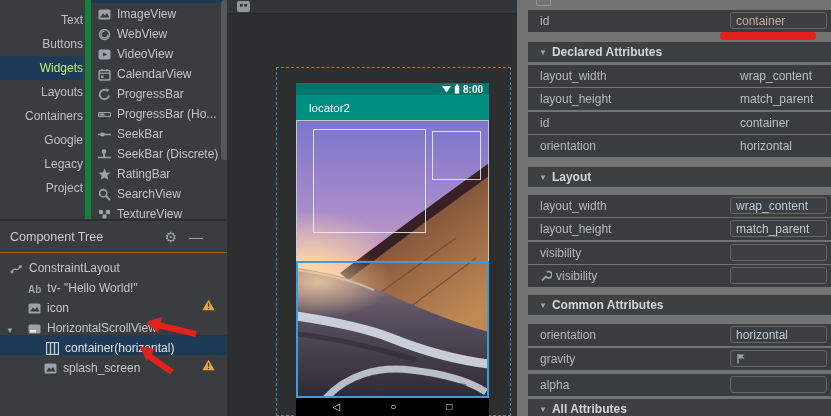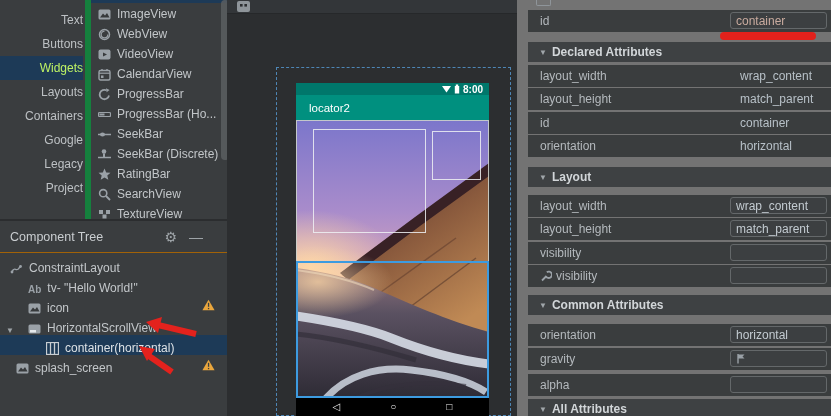--- a/index.html
+++ b/index.html
@@ -223,21 +223,21 @@
           <span class="ic">
               <svg width="13" height="13">
                 <rect x="0.5" y="0.5" width="12" height="12" fill="none" stroke="#c7cdd2" stroke-width="1.3"></rect>
                 <line x1="4.5" y1="0.5" x2="4.5" y2="12.5" stroke="#c7cdd2" stroke-width="1.3"></line>
                 <line x1="8.5" y1="0.5" x2="8.5" y2="12.5" stroke="#c7cdd2" stroke-width="1.3"></line>
               </svg>
             </span>
           <span>container(horizontal)</span>
         </div>
 
-        <div class="titem" style="padding-left:16px">
+        <div class="titem" style="padding-left:44px">
           <span class="ic">
               <svg width="13" height="13">
                 <rect x="0.5" y="1.5" width="12" height="10" rx="1.5" fill="#9aa1a7"></rect>
                 <path d="M2,9.5 L5,5.5 L7,7.5 L9,5 L11.5,9.5 Z" fill="#373a3c"></path>
               </svg>
             </span>
           <span>splash_screen</span>
           <span class="warn"><svg width="13" height="12">
                 <path d="M6.5,0.8 L12.6,11.2 L0.4,11.2 Z" fill="#e9a63d"></path>
                 <rect x="5.9" y="3.8" width="1.3" height="4" fill="#3a3d3f"></rect>

